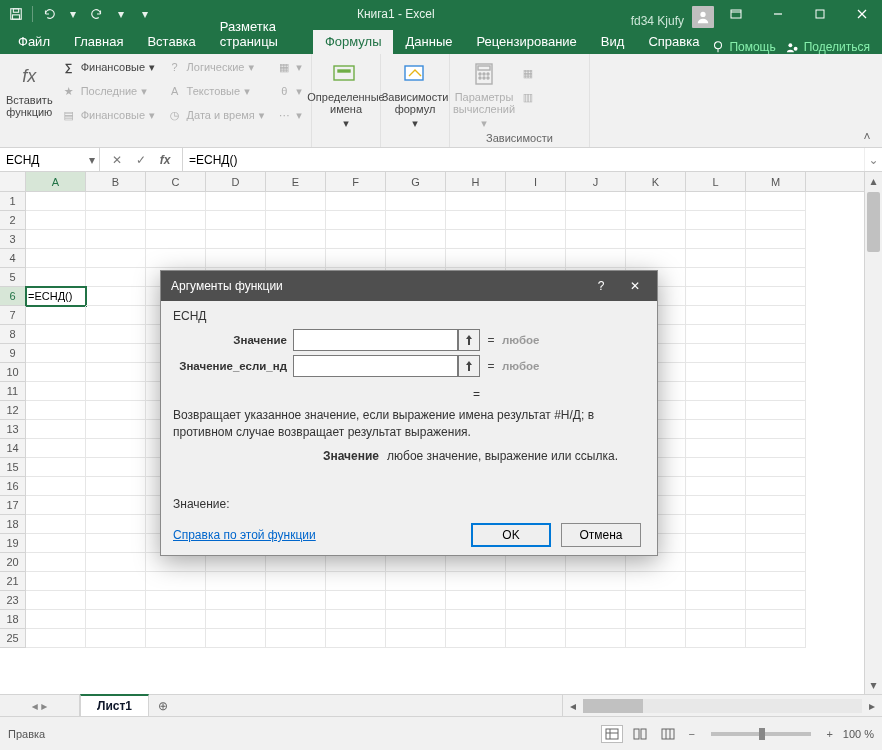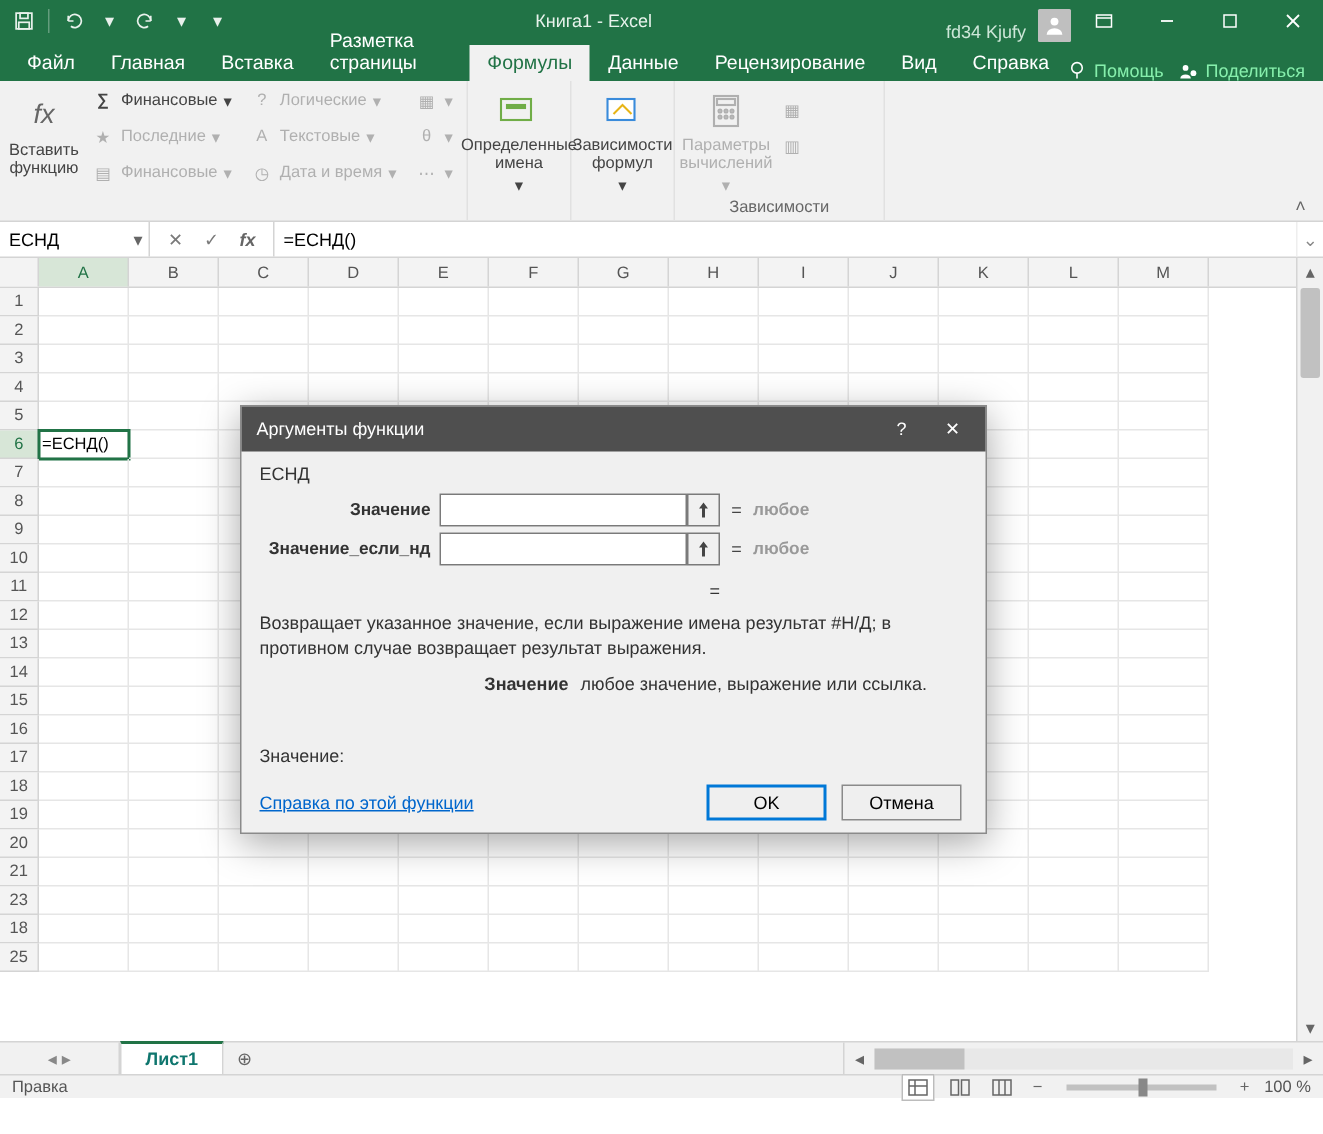--- a/index.html
+++ b/index.html
@@ -64,29 +64,29 @@
 .cell.right { text-align: right; }
 .vscroll { width: 18px; background: #f1f1f1; border-left: 1px solid #d4d4d4; position: relative; }
 .vscroll .thumb { position: absolute; top: 20px; left: 2px; right: 2px; height: 60px; background: #c1c1c1; border-radius: 2px; }
 .vscroll .arrow { position: absolute; left: 0; right: 0; height: 18px; display: flex; align-items: center; justify-content: center; color: #666; cursor: pointer; }
 .vscroll .arrow.up { top: 0; }
 .vscroll .arrow.down { bottom: 0; }
 
 
 .sheetbar { height: 22px; display: flex; align-items: stretch; border-top: 1px solid #d4d4d4; background: #f1f1f1; }
 .sheetnav { width: 80px; display: flex; align-items: center; justify-content: center; gap: 6px; border-right: 1px solid #d4d4d4; color: #888; }
-.sheettab { padding: 0 16px; background: #fff; border: 1px solid #d4d4d4; border-bottom: none; font-size: 12px; color: #0f766e; display: flex; align-items: center; font-weight: bold; cursor: pointer; margin-top: -1px; border-top: 2px solid #217346;}
+.sheettab { padding: 0 16px; background: #fff; border: 1px solid #d4d4d4; border-bottom: none; font-size: 12px; color: #0f172a; display: flex; align-items: center; font-weight: bold; cursor: pointer; margin-top: -1px; border-top: 2px solid #217346;}
 .addsheet { width: 28px; display: flex; align-items: center; justify-content: center; color: #666; cursor: pointer; }
 .hscroll { flex: 1; display: flex; align-items: center; padding: 0 2px; gap: 2px; border-left: 1px solid #d4d4d4; margin-left: auto; max-width: 320px; }
 .hscroll .track { flex: 1; height: 14px; background: #e8e8e8; position: relative; }
 .hscroll .thumb { position: absolute; left: 0; top: 0; bottom: 0; width: 60px; background: #c1c1c1; }
 .hscroll .harrow { width: 16px; height: 16px; display: flex; align-items: center; justify-content: center; color: #666; cursor: pointer; }
 
 
-.statusbar { height: 16px; background: #f1f1f1; border-top: 1px solid #d4d4d4; display: flex; align-items: center; padding: 0 8px; font-size: 11px; color: #555; }
+.statusbar { height: 34px; background: #f1f1f1; border-top: 1px solid #d4d4d4; display: flex; align-items: center; padding: 0 8px; font-size: 11px; color: #555; }
 .statusbar .right { margin-left: auto; display: flex; align-items: center; gap: 6px; }
 .viewbtn { width: 22px; height: 18px; border: 1px solid transparent; display: flex; align-items: center; justify-content: center; cursor: pointer; color: #666; }
 .viewbtn.active { border-color: #bcbcbc; background: #fff; }
 .zoomslider { width: 100px; height: 4px; background: #c1c1c1; position: relative; margin: 0 6px; }
 .zoomslider .zthumb { position: absolute; left: 48px; top: -4px; width: 6px; height: 12px; background: #888; }
 .zoombtn { cursor: pointer; color: #666; width: 14px; text-align: center; }
 
 
 .dialog { position: absolute; left: 160px; top: 270px; width: 498px; height: 286px; background: #f0f0f0; border: 1px solid #8a8a8a; box-shadow: 0 6px 24px rgba(0,0,0,.35); font-size: 12px; color: #333; }
 .dialog .dtitle { height: 30px; background: #4f4f4f; color: #fff; display: flex; align-items: center; padding: 0 10px; }

